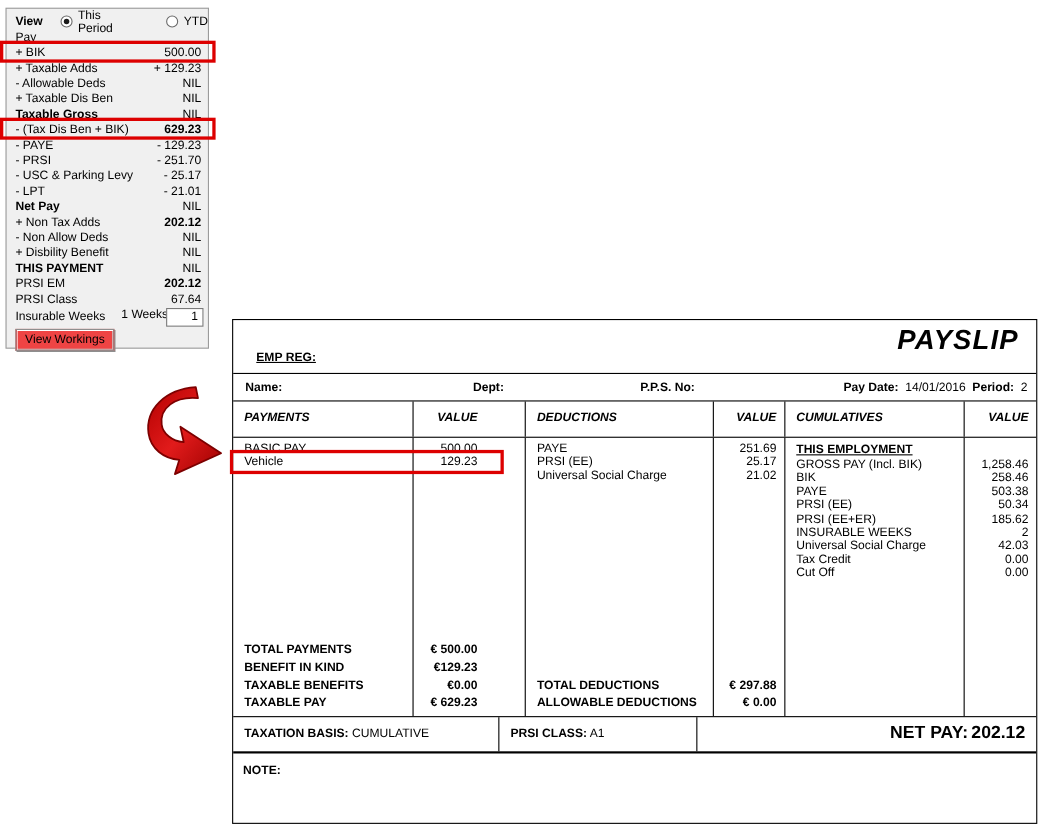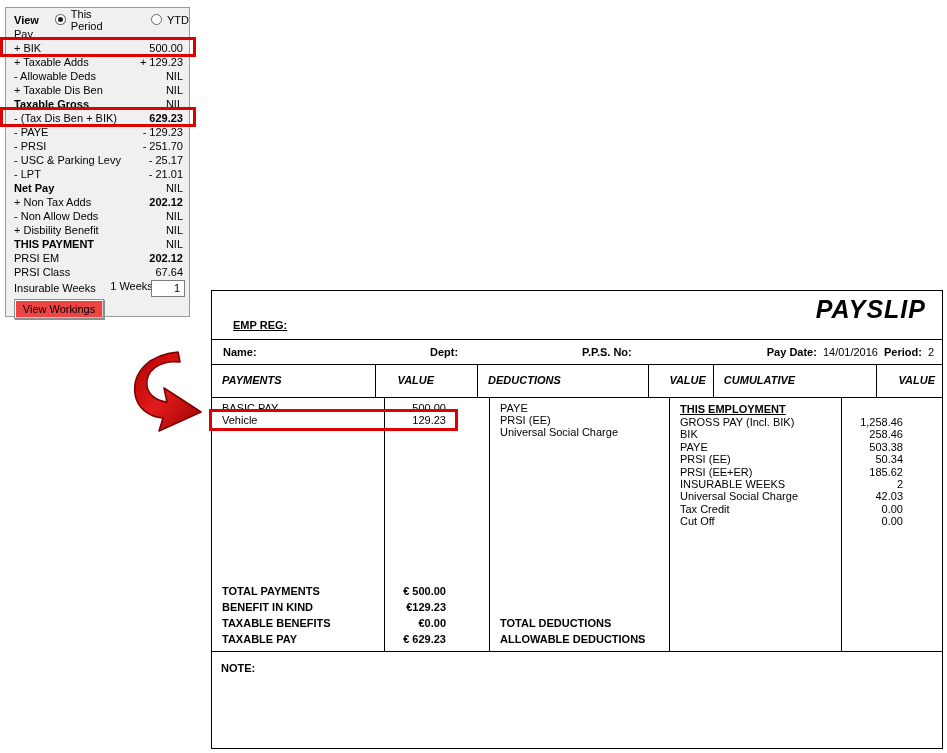--- a/index.html
+++ b/index.html
@@ -244,21 +244,21 @@
         <span>Period:</span>
         <span class="val">2</span>
       </span>
     </div>
 
     <div class="ps-row row-header">
       <div class="cell c1 hdr-cell">PAYMENTS</div>
       <div class="cell c2 hdr-cell hdr-val">VALUE</div>
       <div class="cell c3 hdr-cell">DEDUCTIONS</div>
       <div class="cell c4 hdr-cell hdr-val">VALUE</div>
-      <div class="cell c5 hdr-cell">CUMULATIVE</div>
+      <div class="cell c5 hdr-cell">CUMULATIVES</div>
       <div class="cell c6 hdr-cell hdr-val">VALUE</div>
     </div>
 
     <div class="ps-row row-body">
       <div class="cell c1 body-cell">
         <div class="item-list">
 
         <div class="li">BASIC PAY</div>
             <div class="li">Vehicle</div>
           </div>
@@ -288,20 +288,33 @@
         <div class="item-list">
 
         <div class="li">PAYE</div>
             <div class="li">PRSI (EE)</div>
             <div class="li">Universal Social Charge</div>
           </div>
         <div class="totals">
 
         <div class="ti">TOTAL DEDUCTIONS</div>
             <div class="ti">ALLOWABLE DEDUCTIONS</div>
+          </div>
+      </div>
+      <div class="cell c4 body-cell">
+        <div class="item-list right">
+
+        <div class="li">251.69</div>
+            <div class="li">25.17</div>
+            <div class="li">21.02</div>
+          </div>
+        <div class="totals right">
+
+        <div class="ti">€ 297.88</div>
+            <div class="ti">€ 0.00</div>
           </div>
       </div>
       <div class="cell c5 body-cell">
         <div class="cum-header">THIS EMPLOYMENT</div>
         <div class="cum-list">
 
         <div class="li">GROSS PAY (Incl. BIK)</div>
             <div class="li">BIK</div>
             <div class="li">PAYE</div>
             <div class="li">PRSI (EE)</div>
@@ -322,20 +335,34 @@
             <div class="li">50.34</div>
             <div class="li">185.62</div>
             <div class="li">2</div>
             <div class="li">42.03</div>
             <div class="li">0.00</div>
             <div class="li">0.00</div>
           </div>
       </div>
     </div>
 
+    <div class="ps-row row-footer">
+      <div class="cell foot-c1">
+        <span class="foot-lbl">TAXATION BASIS:</span>
+        <span>CUMULATIVE</span>
+      </div>
+      <div class="cell foot-c2">
+        <span class="foot-lbl">PRSI CLASS:</span>
+        <span>A1</span>
+      </div>
+      <div class="cell foot-c3">
+        <span class="netpay">NET PAY:</span>
+        <span class="netpay">202.12</span>
+      </div>
+    </div>
 
     <div class="ps-row row-note">
       <span>NOTE:</span>
     </div>
   </div>
 
   <div class="hl hl-vehicle"></div>
 
 </div>
 

